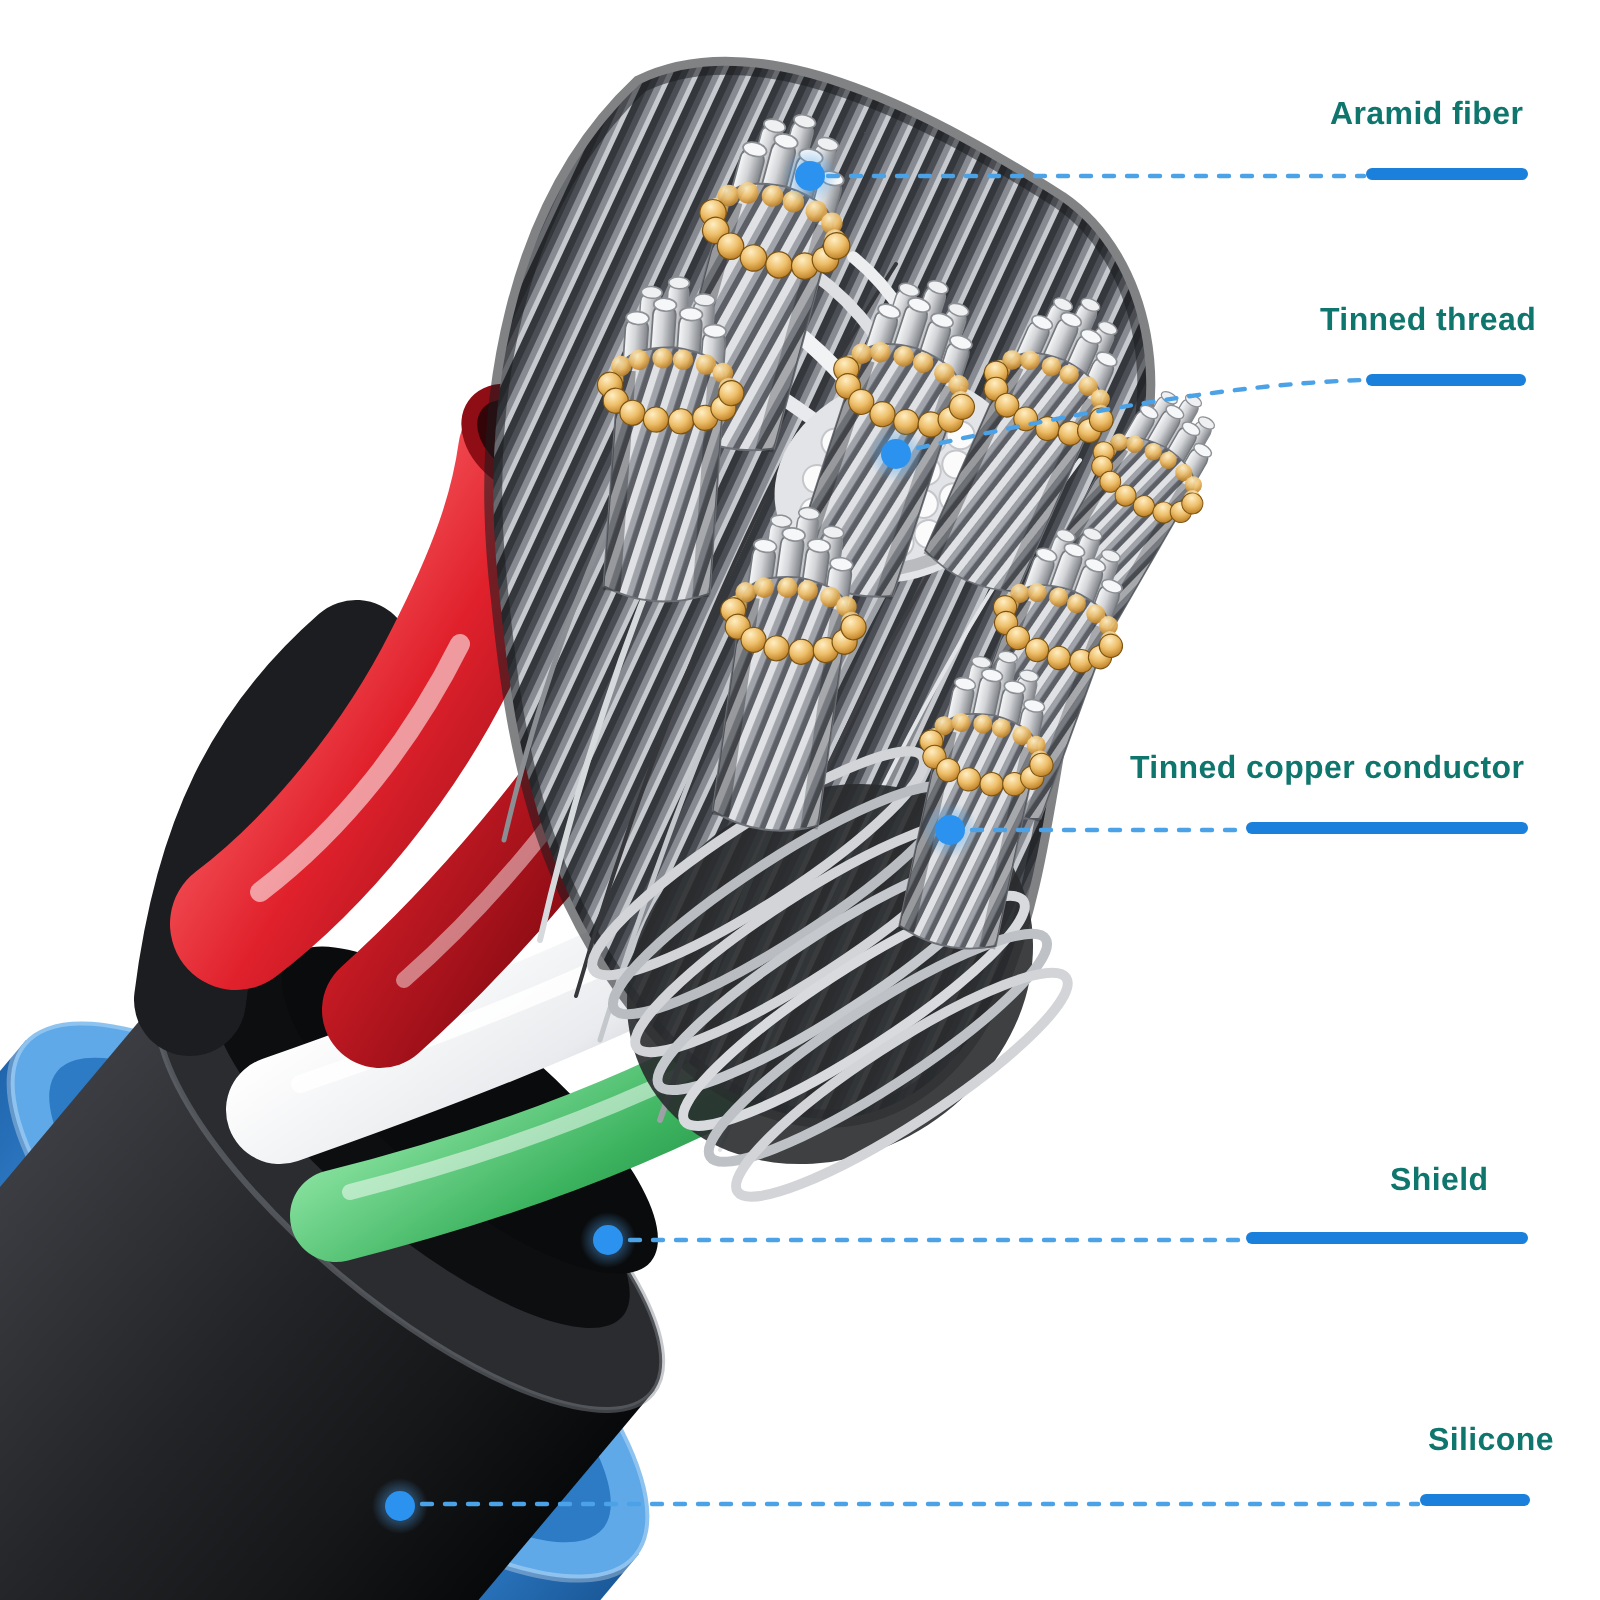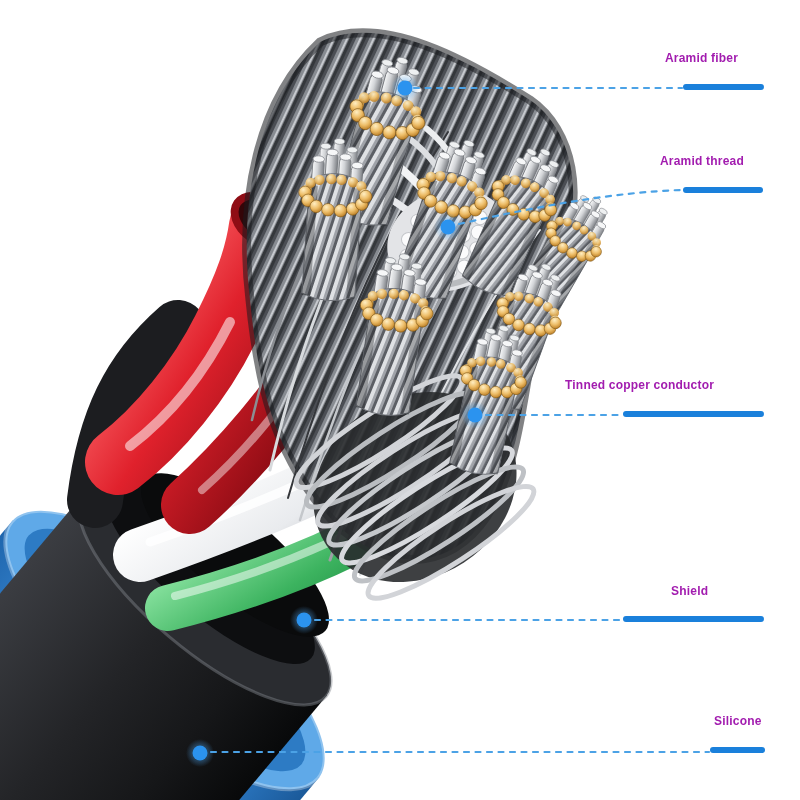--- a/index.html
+++ b/index.html
@@ -6,41 +6,41 @@
   .stage{
     position:relative;
     width:800px;height:800px;
     background:#ffffff;
     overflow:hidden;
     font-family:"Liberation Sans","DejaVu Sans",sans-serif;
   }
   .stage svg{position:absolute;left:0;top:0;}
   .callout-label{
     position:absolute;
-    font-size:12px;
+    font-size:16px;
     font-weight:bold;
     letter-spacing:.2px;
-    color:#a21caf;
+    color:#0f766e;
     white-space:nowrap;
     line-height:20px;
   }
   .callout-underline{
     position:absolute;
     height:6px;
     border-radius:3px;
     background:#1a80db;
   }
   
   .lbl-aramid   {left:665px;top:48px;}
   .ul-aramid    {left:683px;top:84px;width:81px;}
   .lbl-nylon    {left:660px;top:151px;}
   .ul-nylon     {left:683px;top:187px;width:80px;}
   .lbl-tinned   {left:565px;top:375px;text-align:right;}
   .ul-tinned    {left:623px;top:411px;width:141px;}
-  .lbl-shield   {left:671px;top:581px;}
+  .lbl-shield   {left:695px;top:581px;}
   .ul-shield    {left:623px;top:616px;width:141px;}
   .lbl-silicone {left:714px;top:711px;}
   .ul-silicone  {left:710px;top:747px;width:55px;}
 </style>
 </head>
 <body>
 
 <div class="stage">
 
   <svg width="800" height="800" viewBox="0 0 800 800">
@@ -308,21 +308,21 @@
       <g>
         <circle cx="200" cy="753" r="14" fill="url(#gHalo)"></circle>
           <circle cx="200" cy="753" r="7.5" fill="#2b93ef"></circle>
       </g>
     </g>
   </svg>
 
   <div class="callout-label lbl-aramid">Aramid fiber</div>
   <div class="callout-underline ul-aramid"></div>
 
-  <div class="callout-label lbl-nylon">Aramid thread</div>
+  <div class="callout-label lbl-nylon">Tinned thread</div>
   <div class="callout-underline ul-nylon"></div>
 
   <div class="callout-label lbl-tinned">Tinned copper conductor</div>
   <div class="callout-underline ul-tinned"></div>
 
   <div class="callout-label lbl-shield">Shield</div>
   <div class="callout-underline ul-shield"></div>
 
   <div class="callout-label lbl-silicone">Silicone</div>
   <div class="callout-underline ul-silicone"></div>

